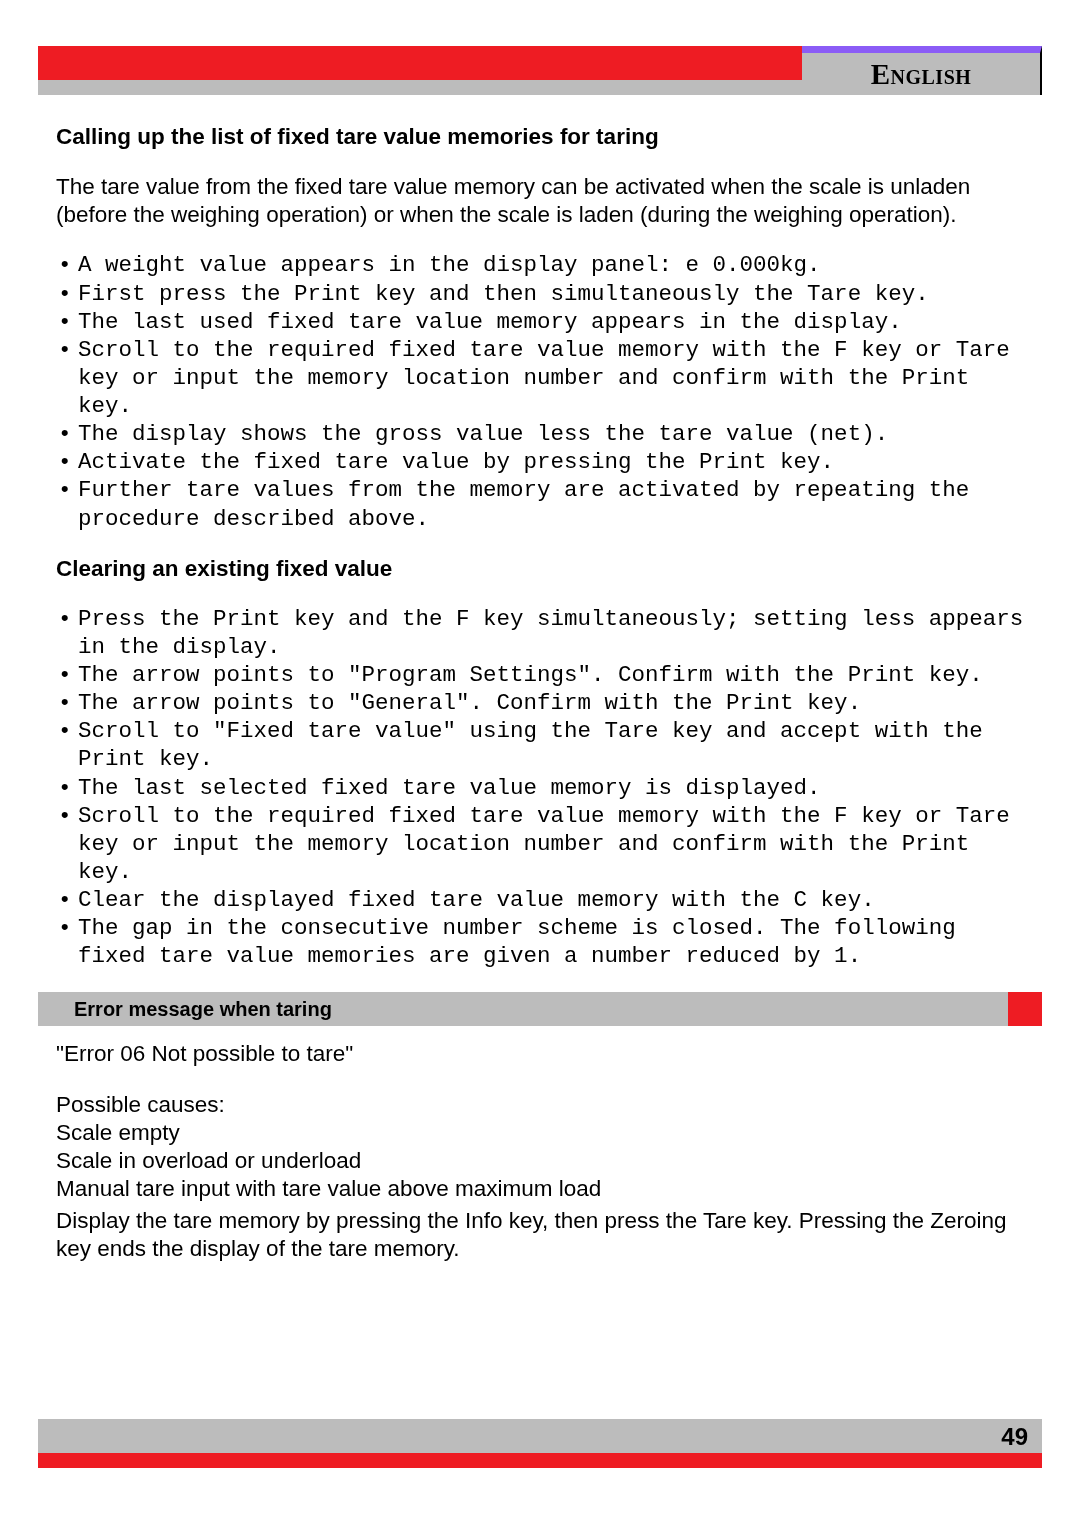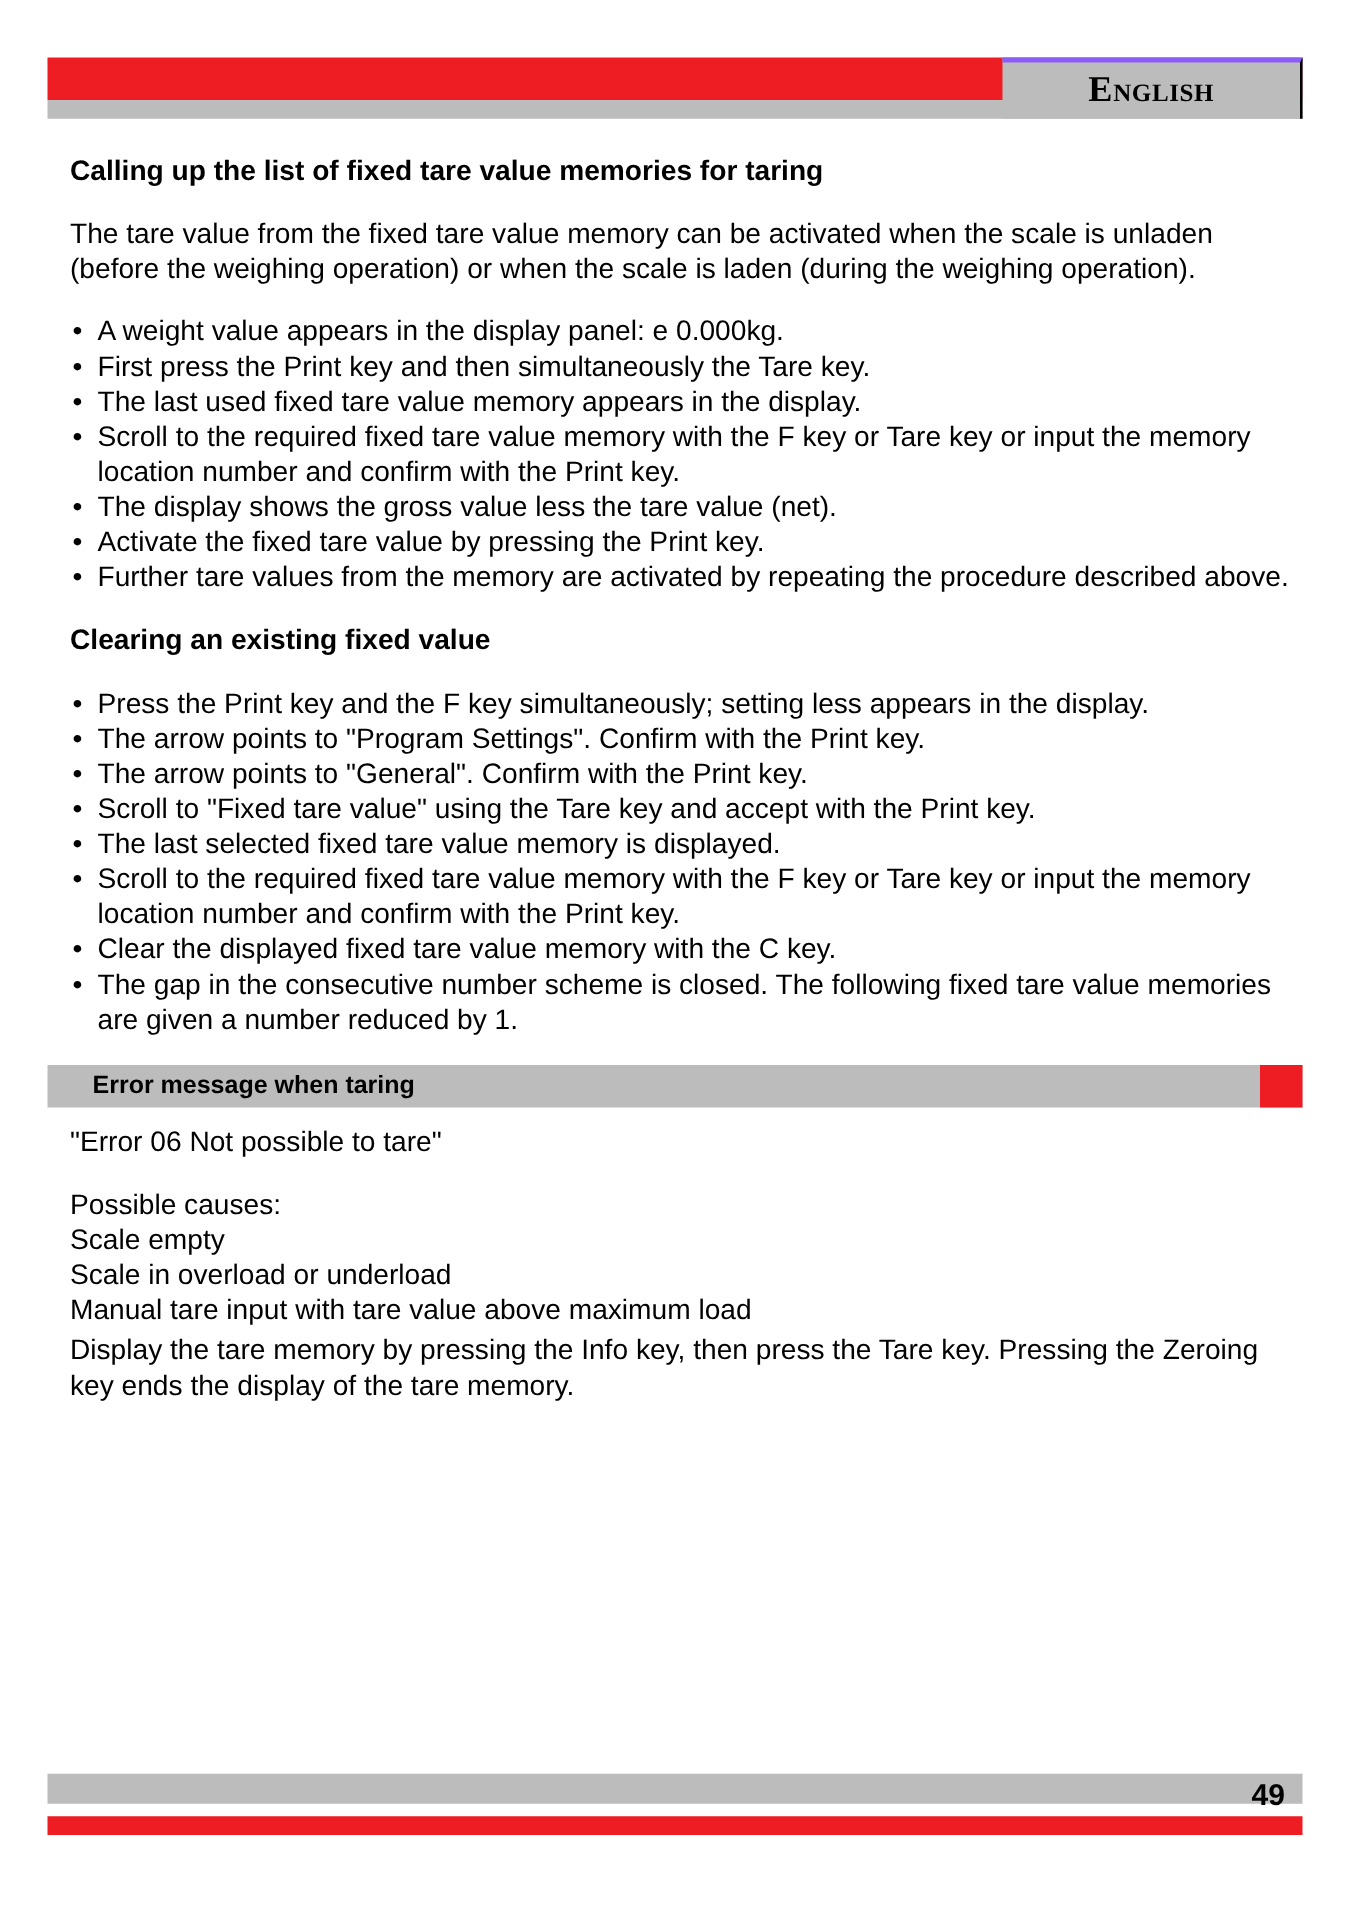--- a/index.html
+++ b/index.html
@@ -38,21 +38,21 @@
     height: 15px;
     background: #bcbcbc;
   }
   .header-tab {
     position: absolute;
     right: 0;
     top: 0;
     width: 240px;
     height: 49px;
     background: #bcbcbc;
-    border-top: 4px solid #8b5cf6;
+    border-top: 7px solid #8b5cf6;
     border-right: 2px solid #000;
     box-sizing: border-box;
     display: flex;
     align-items: center;
     justify-content: center;
     font-variant: small-caps;
     font-family: Georgia, "Times New Roman", serif;
     font-weight: bold;
     font-size: 29px;
     letter-spacing: 0.5px;
@@ -66,20 +66,21 @@
     font-weight: bold;
     margin-bottom: 22px;
   }
   .para {
     margin-bottom: 22px;
   }
   ul.bullets {
     list-style: none;
     padding: 0;
     margin: 0 0 22px 0;
+    font-family: Liberation Mono, monospace;
   }
   ul.bullets li {
     position: relative;
     padding-left: 22px;
     margin: 0;
   }
   ul.bullets li::before {
     content: "•";
     position: absolute;
     left: 2px;
@@ -122,21 +123,21 @@
     left: 38px;
     right: 38px;
     bottom: 64px;
     height: 49px;
   }
   .footer-gray {
     position: absolute;
     left: 0;
     right: 0;
     top: 0;
-    height: 24px;
+    height: 34px;
     background: #bcbcbc;
     text-align: center;
   }
   .footer-red {
     position: absolute;
     left: 0;
     right: 0;
     top: 34px;
     height: 15px;
     background: #ee1c23;

